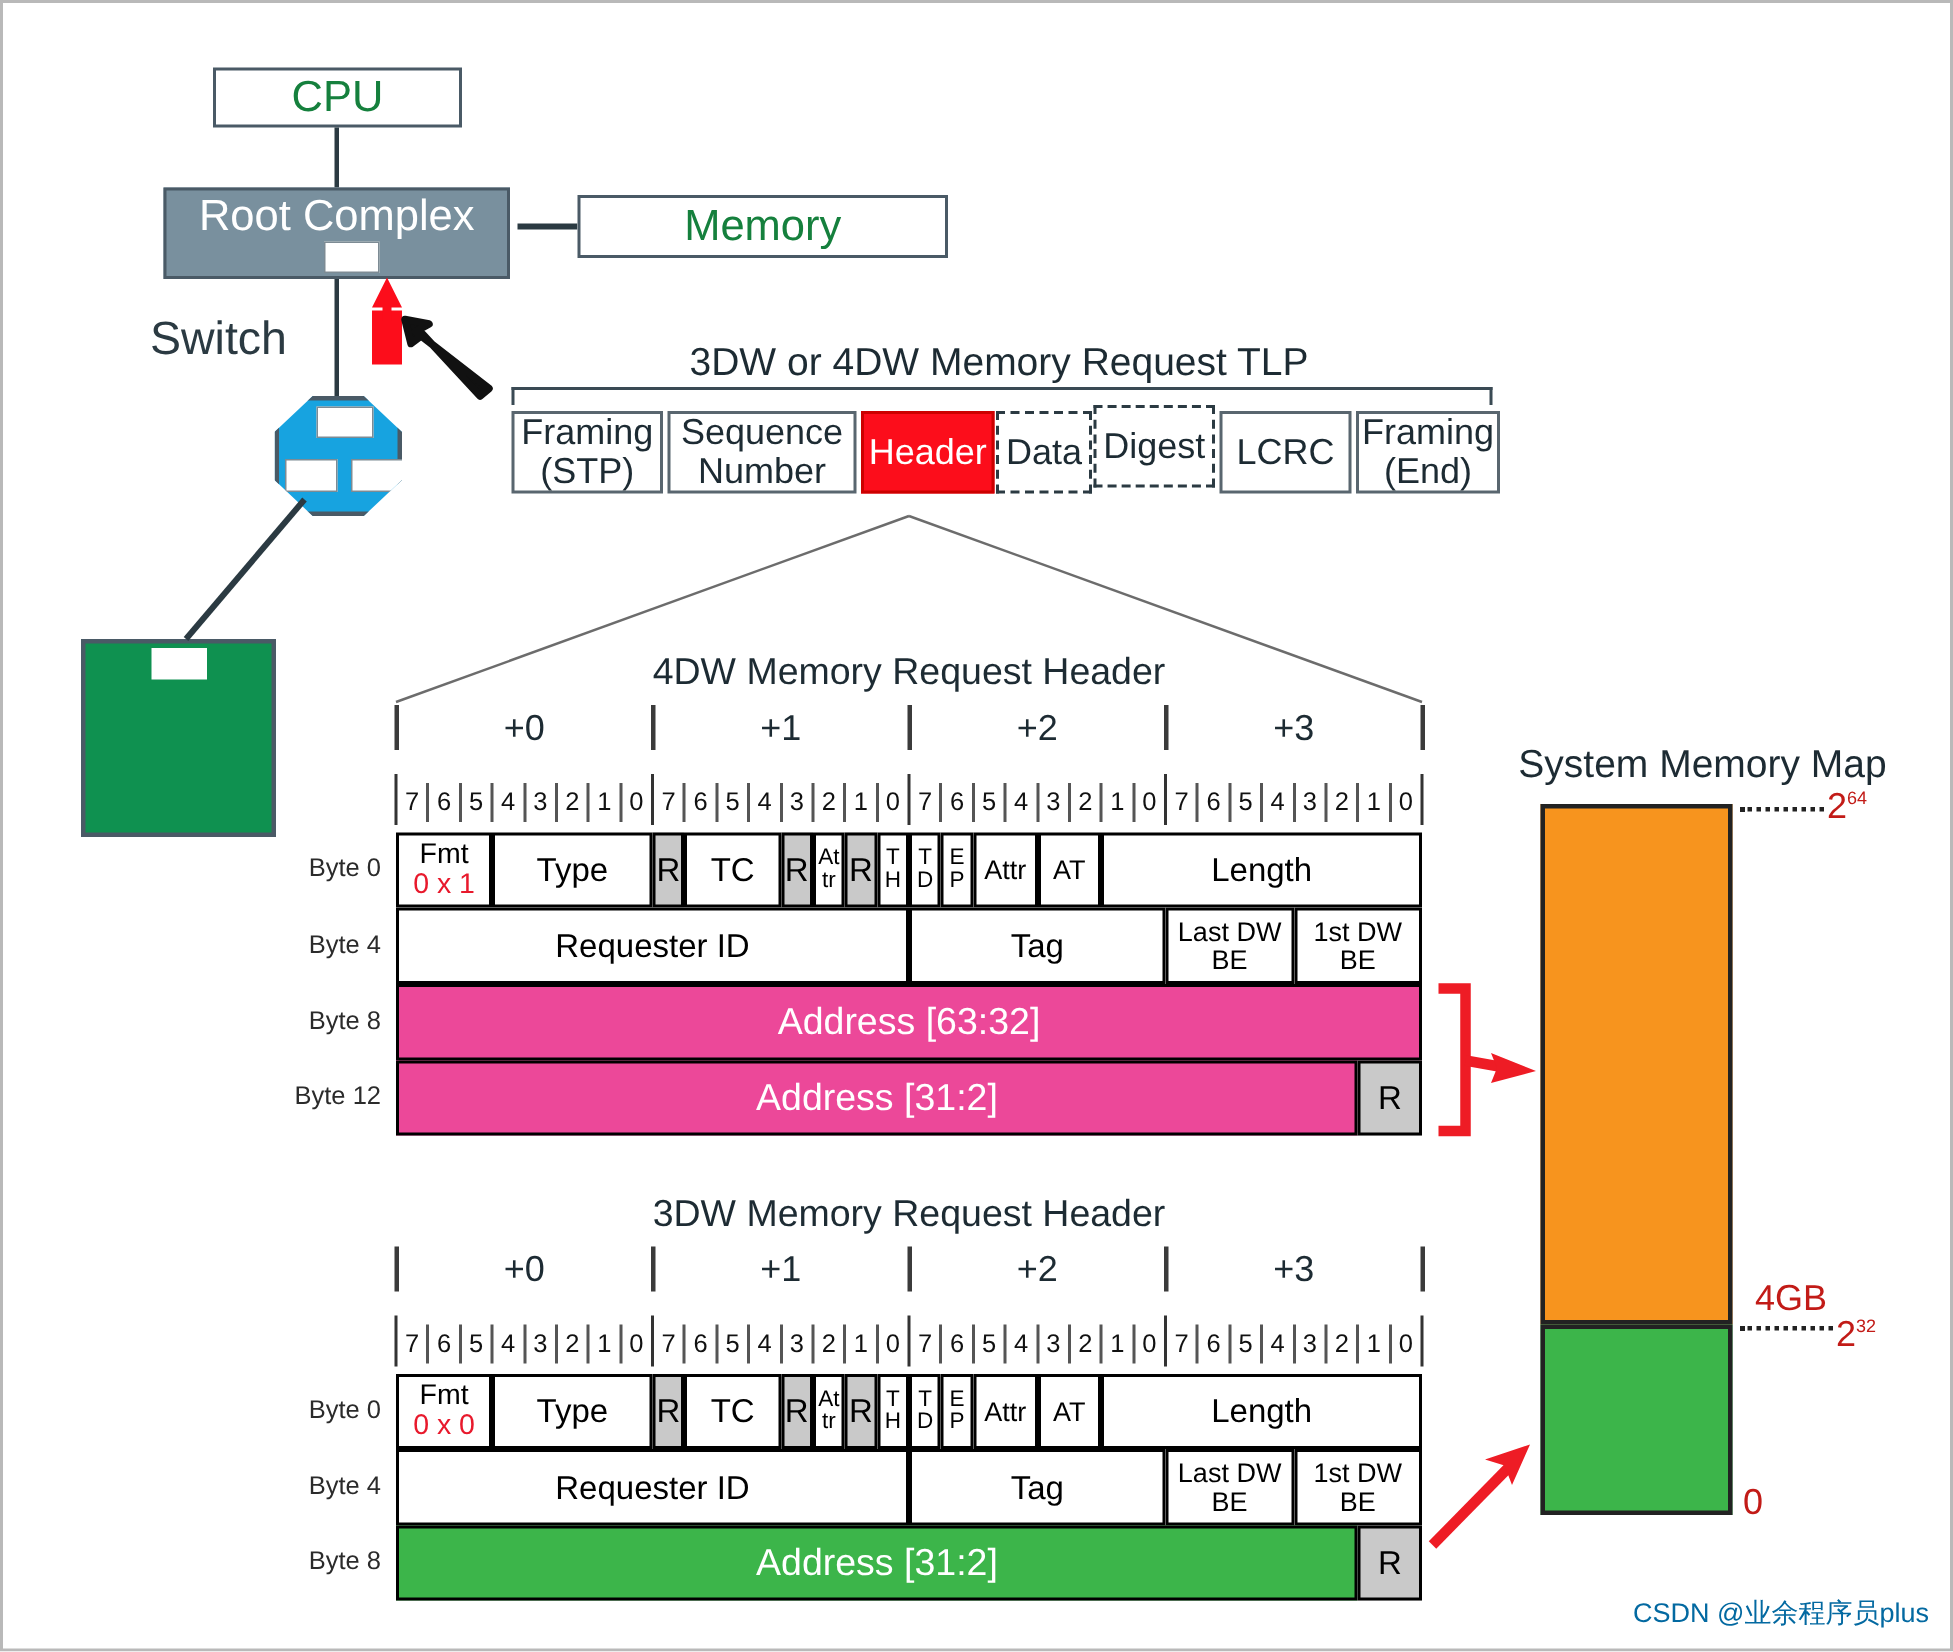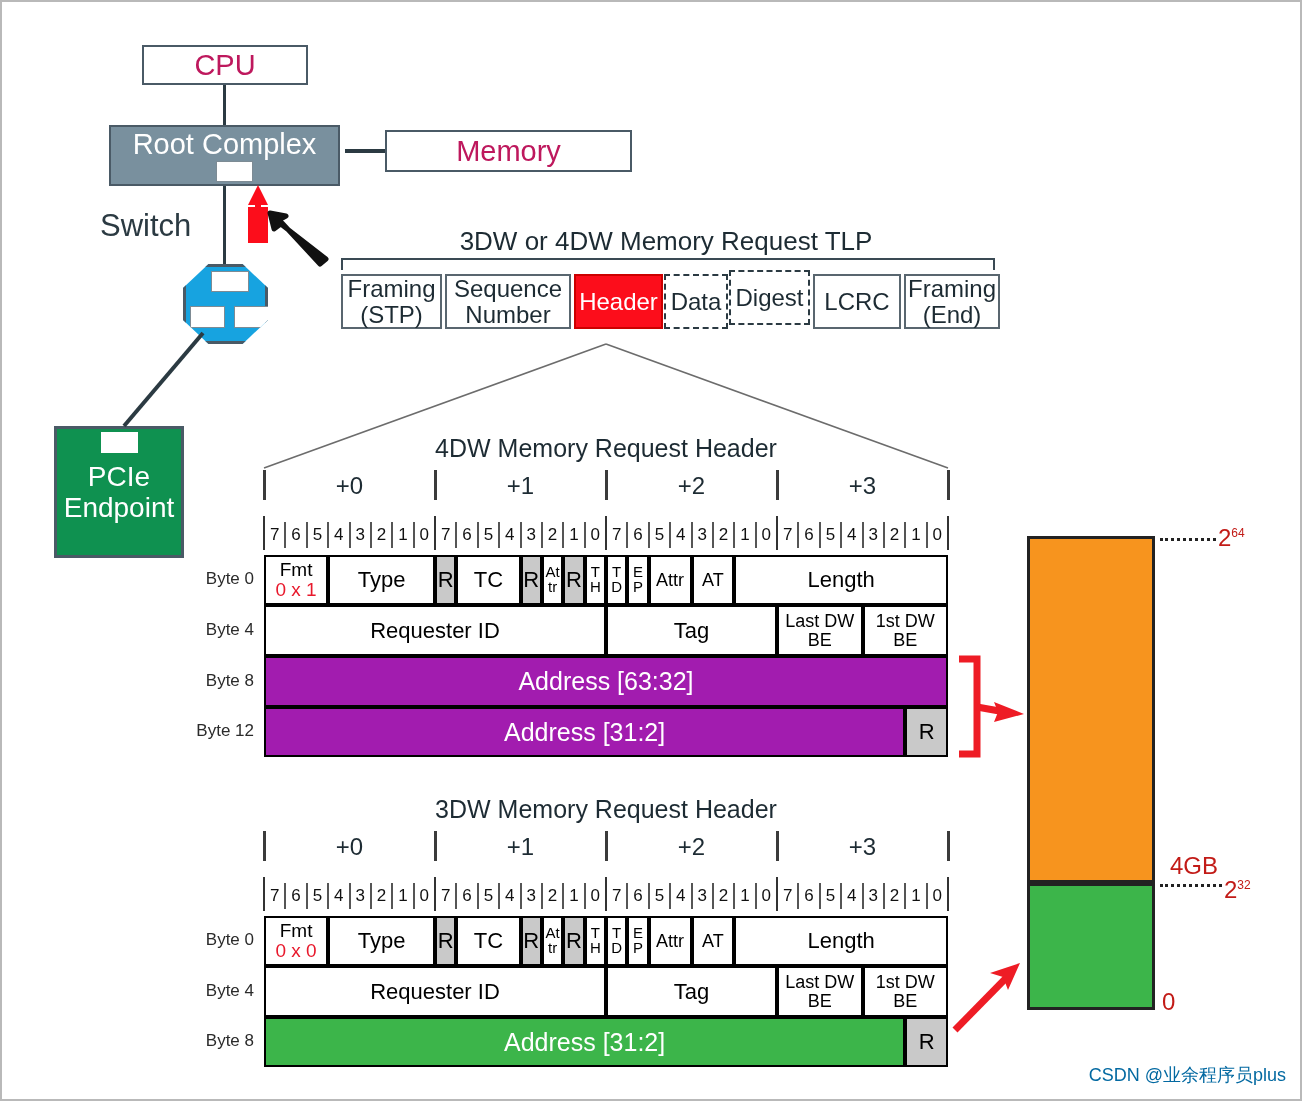--- a/index.html
+++ b/index.html
@@ -16,21 +16,21 @@
     overflow:hidden;
   }
   .abs{position:absolute;}
 
   
   .plainbox{
     box-sizing:border-box;
     border:2px solid #4a5a66;
     background:#fff;
     display:flex;align-items:center;justify-content:center;
-    color:#be185d;
+    color:#15803d;
   }
   .rcbox{
     box-sizing:border-box;
     border:2px solid #4a5a66;
     background:#79909e;
     color:#fff;
     display:flex;align-items:flex-start;justify-content:center;
   }
   .epbox{
     box-sizing:border-box;
@@ -87,21 +87,21 @@
   .field{
     position:absolute;box-sizing:border-box;
     border:2px solid #000;
     background:#fff;
     display:flex;align-items:center;justify-content:center;
     text-align:center;line-height:1.0;
     font-size:22px;color:#000;
     overflow:hidden;
   }
   .field.gray{background:#c9c9c9;}
-  .field.orange{background:#a21caf;color:#fff;font-size:25px;}
+  .field.orange{background:#ec4899;color:#fff;font-size:25px;}
   .field.green{background:#3cb54a;color:#fff;font-size:25px;}
   .field.tiny{font-size:15px;line-height:0.98;}
   .field.small{font-size:18px;line-height:1.02;}
   .field.fmt{flex-direction:column;gap:0;font-size:19px;line-height:1.05;}
   .field.fmt .fmtval{color:#e8192c;font-size:19px;}
 
   
   .mmap-title{position:absolute;font-size:26px;color:#1d2b33;text-align:center;}
   .mband{position:absolute;box-sizing:border-box;border:3px solid #222;}
   .mlabel{position:absolute;color:#c21b17;font-size:24px;}
@@ -141,24 +141,20 @@
   <div class="wire" style="left:221px;top:184px;width:3px;height:82px;"></div>
 
   <div class="octagon" style="left:181px;top:262px;width:85px;height:80px;">
     <span class="port" style="left:25px;top:4px;width:36px;height:19px;"></span>
     <span class="port" style="left:4px;top:39px;width:33px;height:20px;"></span>
     <span class="port" style="left:48px;top:39px;width:33px;height:20px;"></span>
   </div>
 
   <div class="epbox abs" style="left:52px;top:424px;width:130px;height:132px;font-size:28px;">
     <span class="port" style="left:44px;top:3px;width:37px;height:21px;border:none;"></span>
-    <span>
-      <span>PCIe</span><br>
-      <span>Endpoint</span>
-    </span>
   </div>
 
   <div class="abs" style="left:336px;top:224px;width:656px;text-align:center;font-size:26px;color:#1d2b33;">
     <span>3DW or 4DW Memory Request TLP</span>
   </div>
   <div class="tlp-brace" style="left:339px;top:256px;width:650px;"></div>
   <div id="tlp-strip">
       <div class="tlp-cell abs" style="left: 339px; top: 272px; width: 101px; height: 55px;">
         <span>Framing<br>(STP)</span>
       </div>
@@ -456,20 +452,23 @@
       </div>
       <div class="byte-label" style="left: 184px; top: 1029px; width: 68px;"><span>Byte 8</span></div>
       <div class="field green" style="left: 262px; top: 1015px; width: 641.25px; height: 50px;">
         <span>Address [31:2]</span>
       </div>
       <div class="field gray" style="left: 903.25px; top: 1015px; width: 42.75px; height: 50px;">
         <span>R</span>
       </div>
     </div>
 
+  <div class="mmap-title" style="left:988px;top:492px;width:290px;">
+    <span>System Memory Map</span>
+  </div>
   <div class="mband" style="left:1025px;top:534px;width:128px;height:347px;background:#f7941e;"></div>
   <div class="mband" style="left:1025px;top:881px;width:128px;height:127px;background:#3cb54a;"></div>
 
   <div class="dotline" style="left:1158px;top:536px;width:56px;"></div>
   <div class="mlabel" style="left:1216px;top:522px;">
     <span>2</span><sup>64</sup>
   </div>
 
   <div class="mlabel" style="left:1168px;top:850px;">
     <span>4GB</span>

